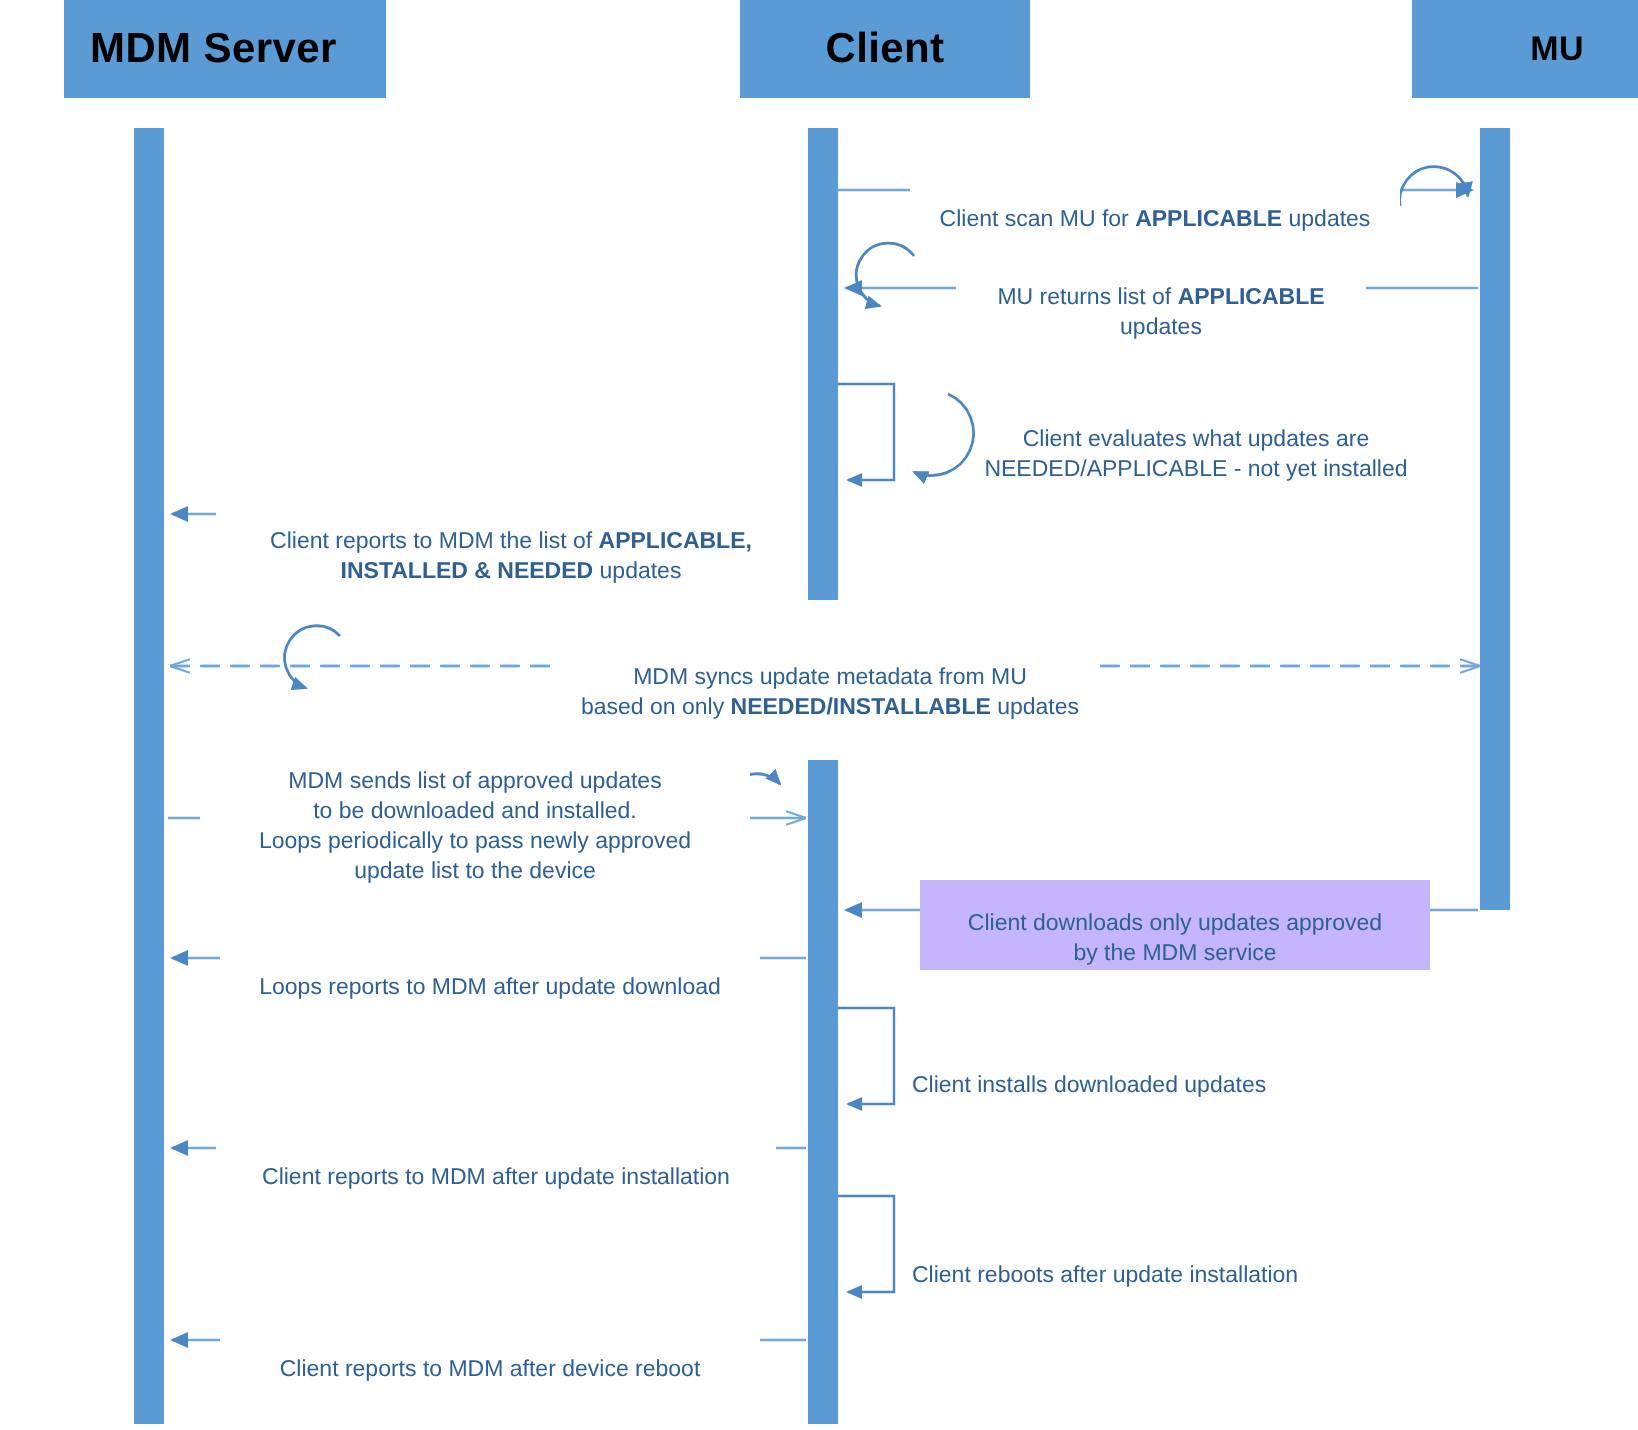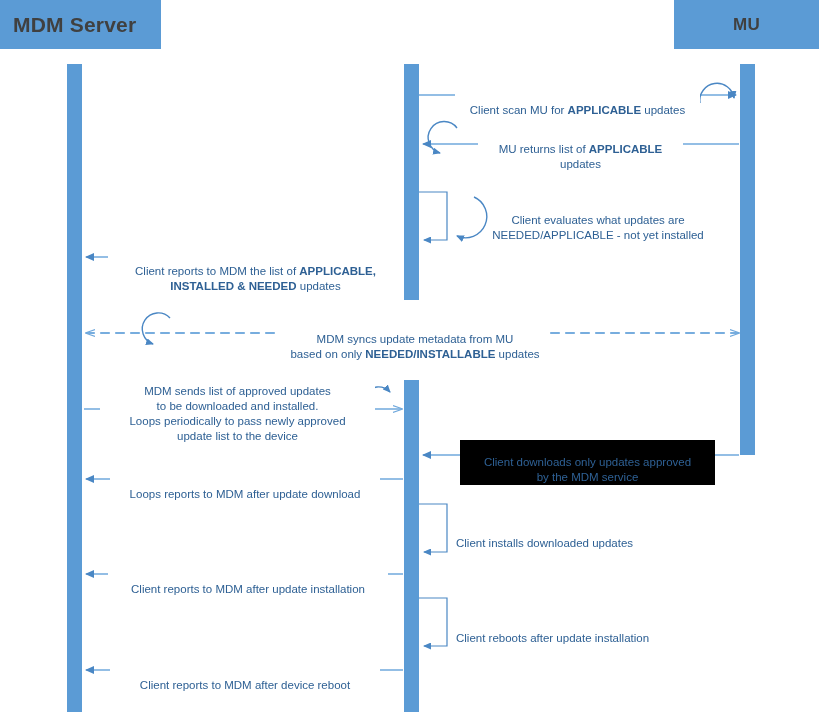--- a/index.html
+++ b/index.html
@@ -9,23 +9,24 @@
     color:#2e5e8c;
   }
   .canvas{position:absolute;left:0;top:0;width:819px;height:715px;}
   svg.layer{position:absolute;left:0;top:0;width:819px;height:715px;pointer-events:none;}
 
   
   .header-box{
     position:absolute;
     background:#5B9BD5;
     display:flex;align-items:center;justify-content:center;
-    color:#404040;
+    color:#000000;
     font-weight:bold;
     letter-spacing:.2px;
+    margin-left:32px;
   }
   #hdr-mdm{left:0px;  top:0px; width:148px;height:49px;font-size:21px;justify-content:flex-start;padding-left:13px;}
   #hdr-client{left:338px;top:0px;width:145px;height:49px;font-size:21px;}
   #hdr-mu{left:674px;top:0px;width:145px;height:49px;font-size:17px;}
 
   
   .lifeline{position:absolute;background:#5B9BD5;width:15px;}
 
   
   .msg{
@@ -39,20 +40,23 @@
   .msg b{font-weight:bold;}
   .policy{color:#FF0000;font-weight:normal;}
 </style>
 </head>
 <body>
 
 <div class="canvas">
 
   <div class="header-box" id="hdr-mdm">
     <span>MDM Server</span>
+  </div>
+  <div class="header-box" id="hdr-client">
+    <span>Client</span>
   </div>
   <div class="header-box" id="hdr-mu">
     <span>MU</span>
   </div>
 
   <div class="lifeline" style="left:67px;top:64px;height:648px;"></div>
 
   <div class="lifeline" style="left:404px;top:64px;height:236px;"></div>
   <div class="lifeline" style="left:404px;top:380px;height:332px;"></div>
 
@@ -153,21 +157,21 @@
 based on only </span><b>NEEDED/INSTALLABLE</b><span> updates</span>
   </div>
 
   <div class="msg" style="left:100px;top:369px;width:275px;background:#fff;">
     <span>MDM sends list of approved updates
 to be downloaded and installed.
 Loops periodically to pass newly approved
 update list to the device</span>
   </div>
 
-  <div class="msg" style="left:460px;top:440px;width:255px;background:#000000;">
+  <div class="msg" style="left:460px;top:440px;width:255px;background:#c4b5fd;">
     <span>Client downloads only updates approved
 by the MDM service</span>
   </div>
 
   <div class="msg" style="left:110px;top:472px;width:270px;background:#fff;">
     <span>Loops reports to MDM after update download</span>
   </div>
 
   <div class="msg" style="left:456px;top:521px;width:220px;text-align:left;">
     <span>Client installs downloaded updates</span>

